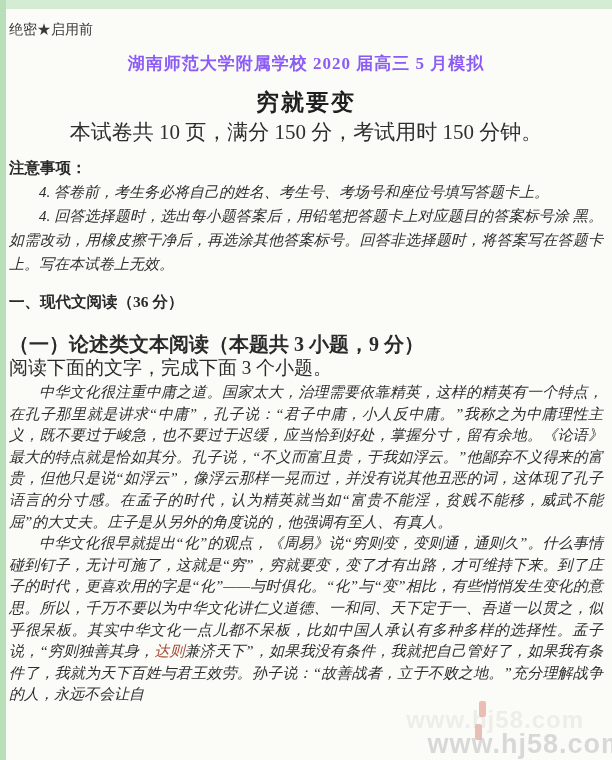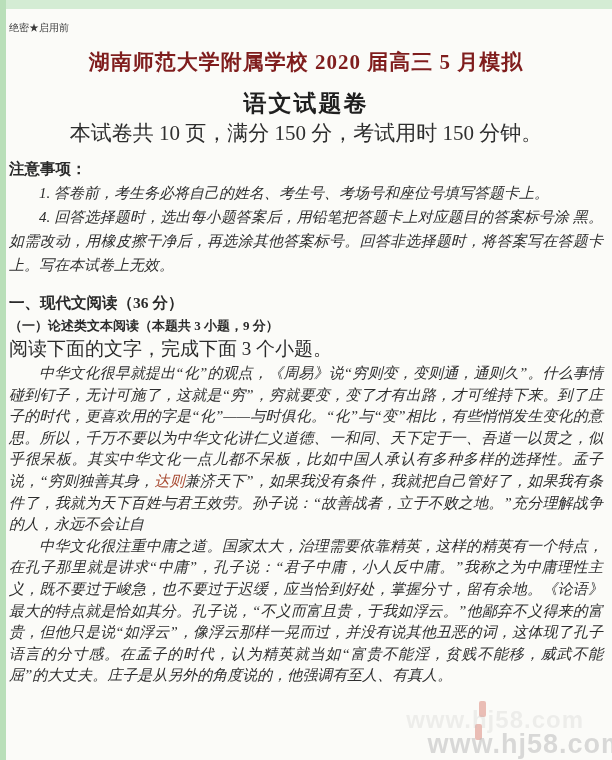--- a/index.html
+++ b/index.html
@@ -13,31 +13,31 @@
   }
   .page { position: absolute; inset: 0; overflow: hidden; }
 
   .top-border  { position: absolute; top: 0; left: 0; width: 612px; height: 9px; background: #d4ecd4; }
   .left-border { position: absolute; top: 0; left: 0; width: 6px; height: 760px; background: #b9dfb9; }
 
   .content { position: absolute; left: 9px; top: 9px; width: 594px; }
 
   .classification {
     margin-top: 12px;
-    font-size: 10px;
+    font-size: 14px;
     color: #3a3a3a;
   }
 
   .exam-title {
     margin: 13px 0 0 0;
     text-align: center;
-    font-size: 21px;
+    font-size: 17px;
     font-weight: bold;
     letter-spacing: 1px;
-    color: #7f1d1d;
+    color: #8b5cf6;
   }
   .paper-title {
     margin: 12px 0 0 0;
     text-align: center;
     font-size: 23px;
     font-weight: bold;
     letter-spacing: 2px;
     color: #1f1f1f;
   }
   .paper-info {
@@ -62,23 +62,24 @@
     color: #2e2e2e;
   }
 
   .section-heading {
     margin-top: 14px;
     font-size: 15.5px;
     font-weight: bold;
     line-height: 23px;
   }
   .section-subheading {
-    font-size: 13px;
+    font-size: 20px;
     font-weight: bold;
     line-height: 23px;
+    margin-top: 20px;
   }
   .reading-instruction {
     font-size: 19px;
     line-height: 23px;
   }
 
   .passage {
     margin-top: 3px;
   }
   .passage p {
@@ -126,38 +127,38 @@
 
   <div class="top-border"></div>
   <div class="left-border"></div>
 
   <div class="content">
 
     <div class="classification">绝密★启用前</div>
 
     <h1 class="exam-title">湖南师范大学附属学校 2020 届高三 5 月模拟</h1>
 
-    <h2 class="paper-title">语文试题卷</h2>
+    <h2 class="paper-title">穷就要变</h2>
 
     <div class="paper-info">本试卷共 10 页，满分 150 分，考试用时 150 分钟。</div>
 
     <div class="notice-heading">注意事项：</div>
 
-    <p class="notice-item">1. 答卷前，考生务必将自己的姓名、考生号、考场号和座位号填写答题卡上。</p>
+    <p class="notice-item">4. 答卷前，考生务必将自己的姓名、考生号、考场号和座位号填写答题卡上。</p>
     <p class="notice-item">4. 回答选择题时，选出每小题答案后，用铅笔把答题卡上对应题目的答案标号涂 黑。如需改动，用橡皮擦干净后，再选涂其他答案标号。回答非选择题时，将答案写在答题卡上。写在本试卷上无效。</p>
 
     <div class="section-heading">一、现代文阅读（36 分）</div>
 
     <div class="section-subheading">（一）论述类文本阅读（本题共 3 小题，9 分）</div>
 
     <div class="reading-instruction">阅读下面的文字，完成下面 3 个小题。</div>
 
     <div class="passage">
+      <p>中华文化很注重中庸之道。国家太大，治理需要依靠精英，这样的精英有一个特点，在孔子那里就是讲求“中庸”，孔子说：“君子中庸，小人反中庸。”我称之为中庸理性主义，既不要过于峻急，也不要过于迟缓，应当恰到好处，掌握分寸，留有余地。《论语》最大的特点就是恰如其分。孔子说，“不义而富且贵，于我如浮云。”他鄙弃不义得来的富贵，但他只是说“如浮云”，像浮云那样一晃而过，并没有说其他丑恶的词，这体现了孔子语言的分寸感。在孟子的时代，认为精英就当如“富贵不能淫，贫贱不能移，威武不能屈”的大丈夫。庄子是从另外的角度说的，他强调有至人、有真人。</p>
       <p><span>中华文化很早就提出“化”的观点，《周易》说“穷则变，变则通，通则久”。什么事情碰到钉子，无计可施了，这就是“穷”，穷就要变，变了才有出路，才可维持下来。到了庄子的时代，更喜欢用的字是“化”——与时俱化。“化”与“变”相比，有些悄悄发生变化的意思。所以，千万不要以为中华文化讲仁义道德、一和同、天下定于一、吾道一以贯之，似乎很呆板。其实中华文化一点儿都不呆板，比如中国人承认有多种多样的选择性。孟子说，“穷则独善其身，</span><span style="color:#a84b32;">达则</span><span>兼济天下”，如果我没有条件，我就把自己管好了，如果我有条件了，我就为天下百姓与君王效劳。孙子说：“故善战者，立于不败之地。”充分理解战争的人，永远不会让自</span></p>
-      <p>中华文化很注重中庸之道。国家太大，治理需要依靠精英，这样的精英有一个特点，在孔子那里就是讲求“中庸”，孔子说：“君子中庸，小人反中庸。”我称之为中庸理性主义，既不要过于峻急，也不要过于迟缓，应当恰到好处，掌握分寸，留有余地。《论语》最大的特点就是恰如其分。孔子说，“不义而富且贵，于我如浮云。”他鄙弃不义得来的富贵，但他只是说“如浮云”，像浮云那样一晃而过，并没有说其他丑恶的词，这体现了孔子语言的分寸感。在孟子的时代，认为精英就当如“富贵不能淫，贫贱不能移，威武不能屈”的大丈夫。庄子是从另外的角度说的，他强调有至人、有真人。</p>
     </div>
 
   </div>
 
   <div class="red-seal-mark seal-1"></div>
   <div class="red-seal-mark seal-2"></div>
 
   <div class="watermark watermark-faint">www.hj58.com</div>
 
   <div class="watermark">www.hj58.com</div>

